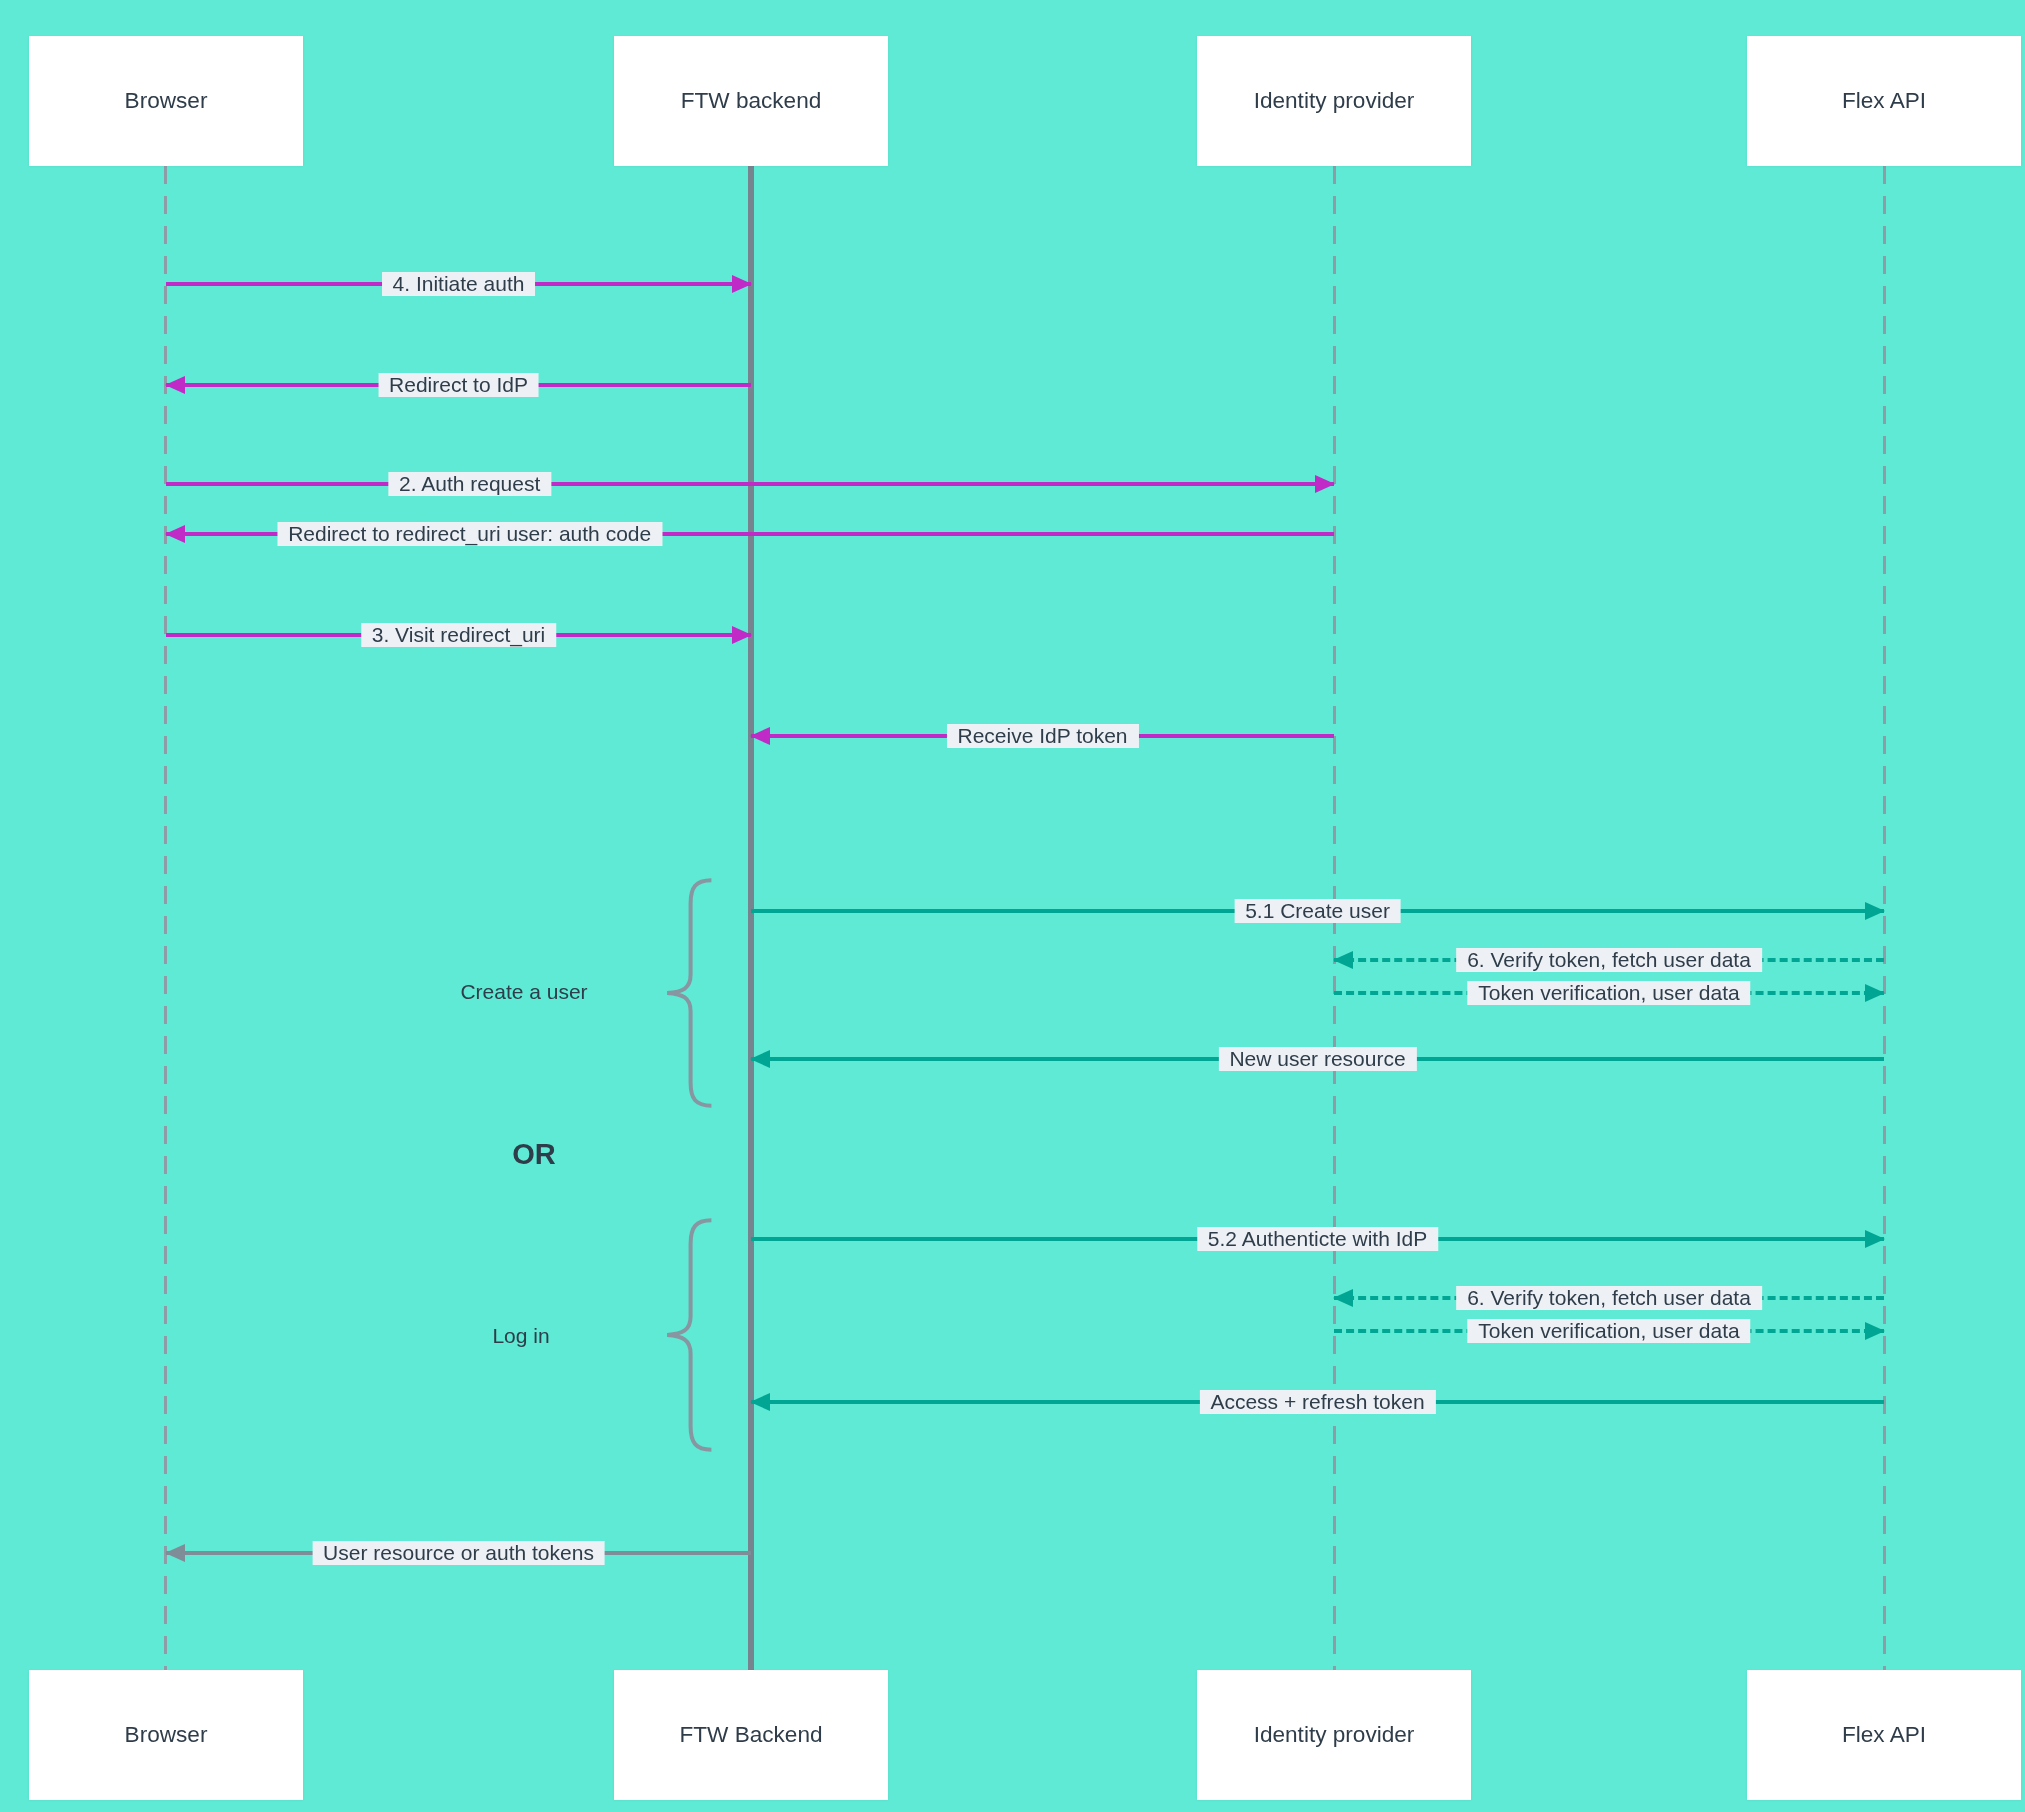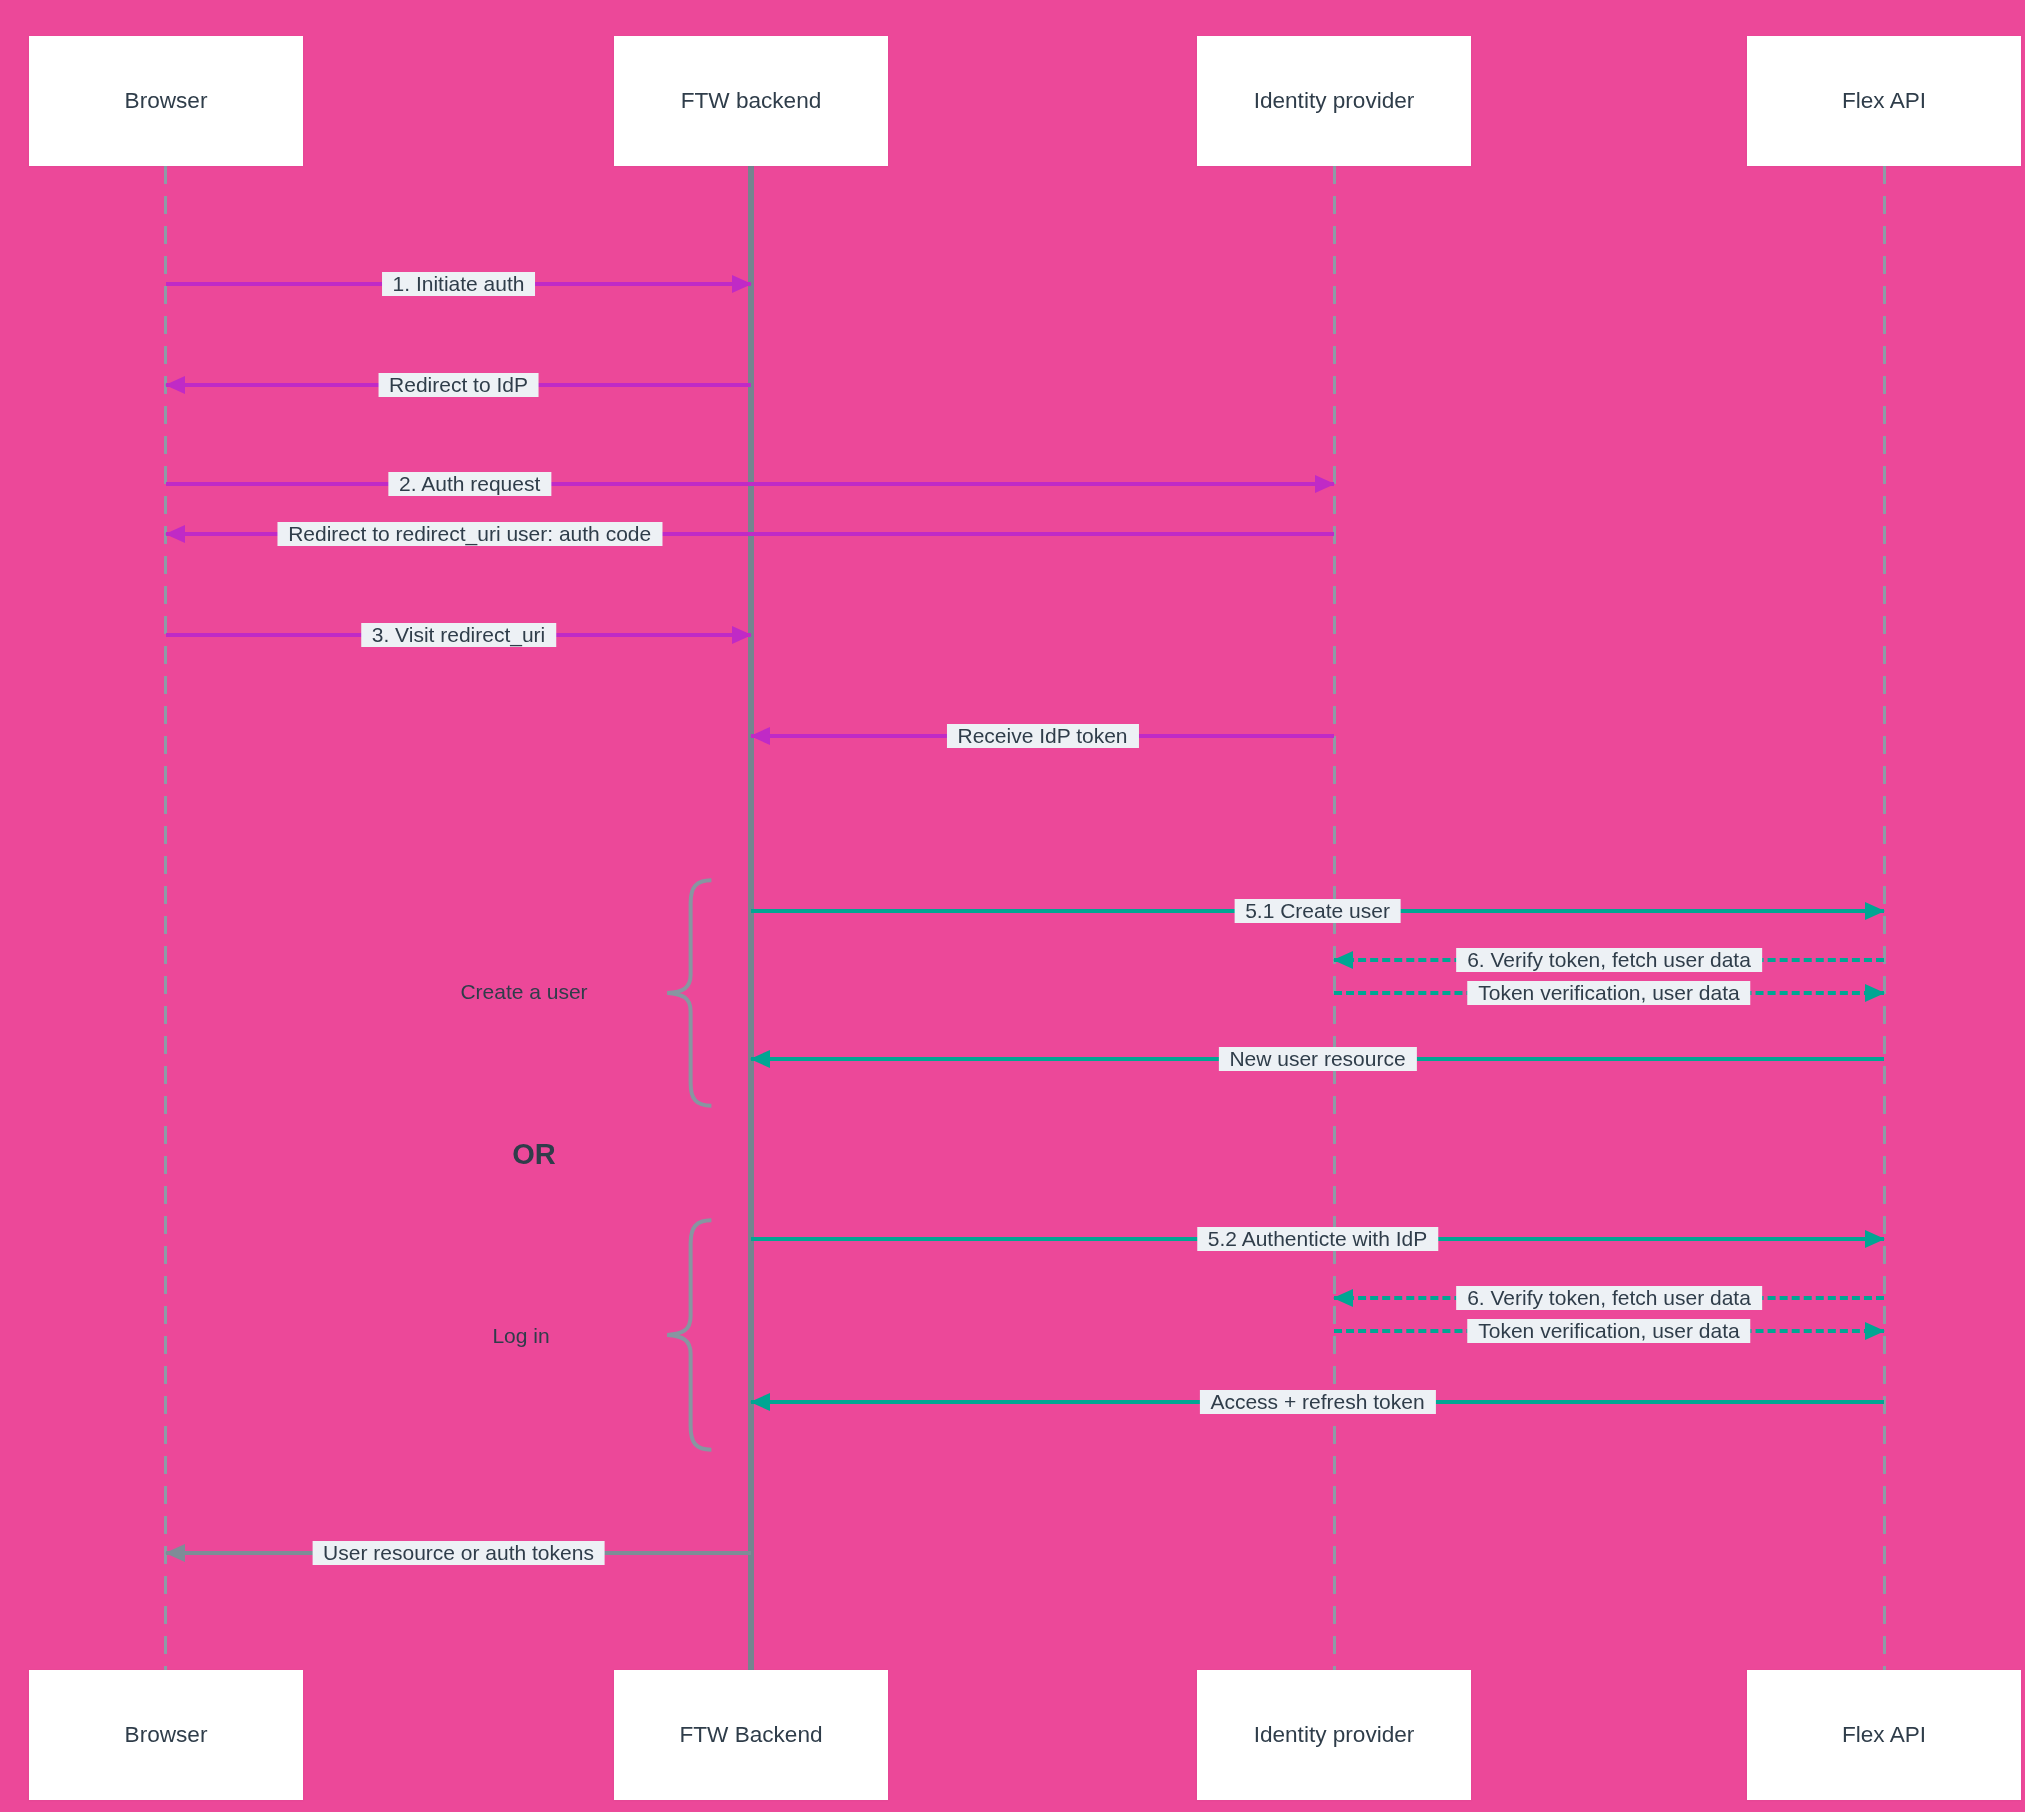--- a/index.html
+++ b/index.html
@@ -5,21 +5,21 @@
   html, body { margin: 0; padding: 0; }
   body {
     width: 2025px; height: 1813px;
     background: #edf1f5;
     font-family: "Liberation Sans", sans-serif;
     color: #2f3d4a;
   }
   #diagram {
     position: relative;
     width: 2025px; height: 1813px;
-    background: #ec4899;
+    background: #5eead4;
     overflow: hidden;
   }
 
   
   .actor-box {
     position: absolute;
     width: 274px; height: 130px;
     background: #ffffff;
     display: flex; align-items: center; justify-content: center;
     font-size: 22.6px; font-weight: 400;
@@ -118,21 +118,21 @@
   <div class="actor-box" style="left:1197px; top:1670px;">
     <span>Identity provider</span>
   </div>
   <div class="actor-box" style="left:1747px; top:1670px;">
     <span>Flex API</span>
   </div>
 
   <div class="msg magenta" style="left:166px; top:262px; width:585px;">
     <div class="line"></div>
     <div class="head right"></div>
-    <span class="label">1. Initiate auth</span>
+    <span class="label">4. Initiate auth</span>
   </div>
 
   <div class="msg magenta" style="left:166px; top:363px; width:585px;">
     <div class="line"></div>
     <div class="head left"></div>
     <span class="label">Redirect to IdP</span>
   </div>
 
   <div class="msg magenta" style="left:166px; top:462px; width:1168px;">
     <div class="line"></div>

